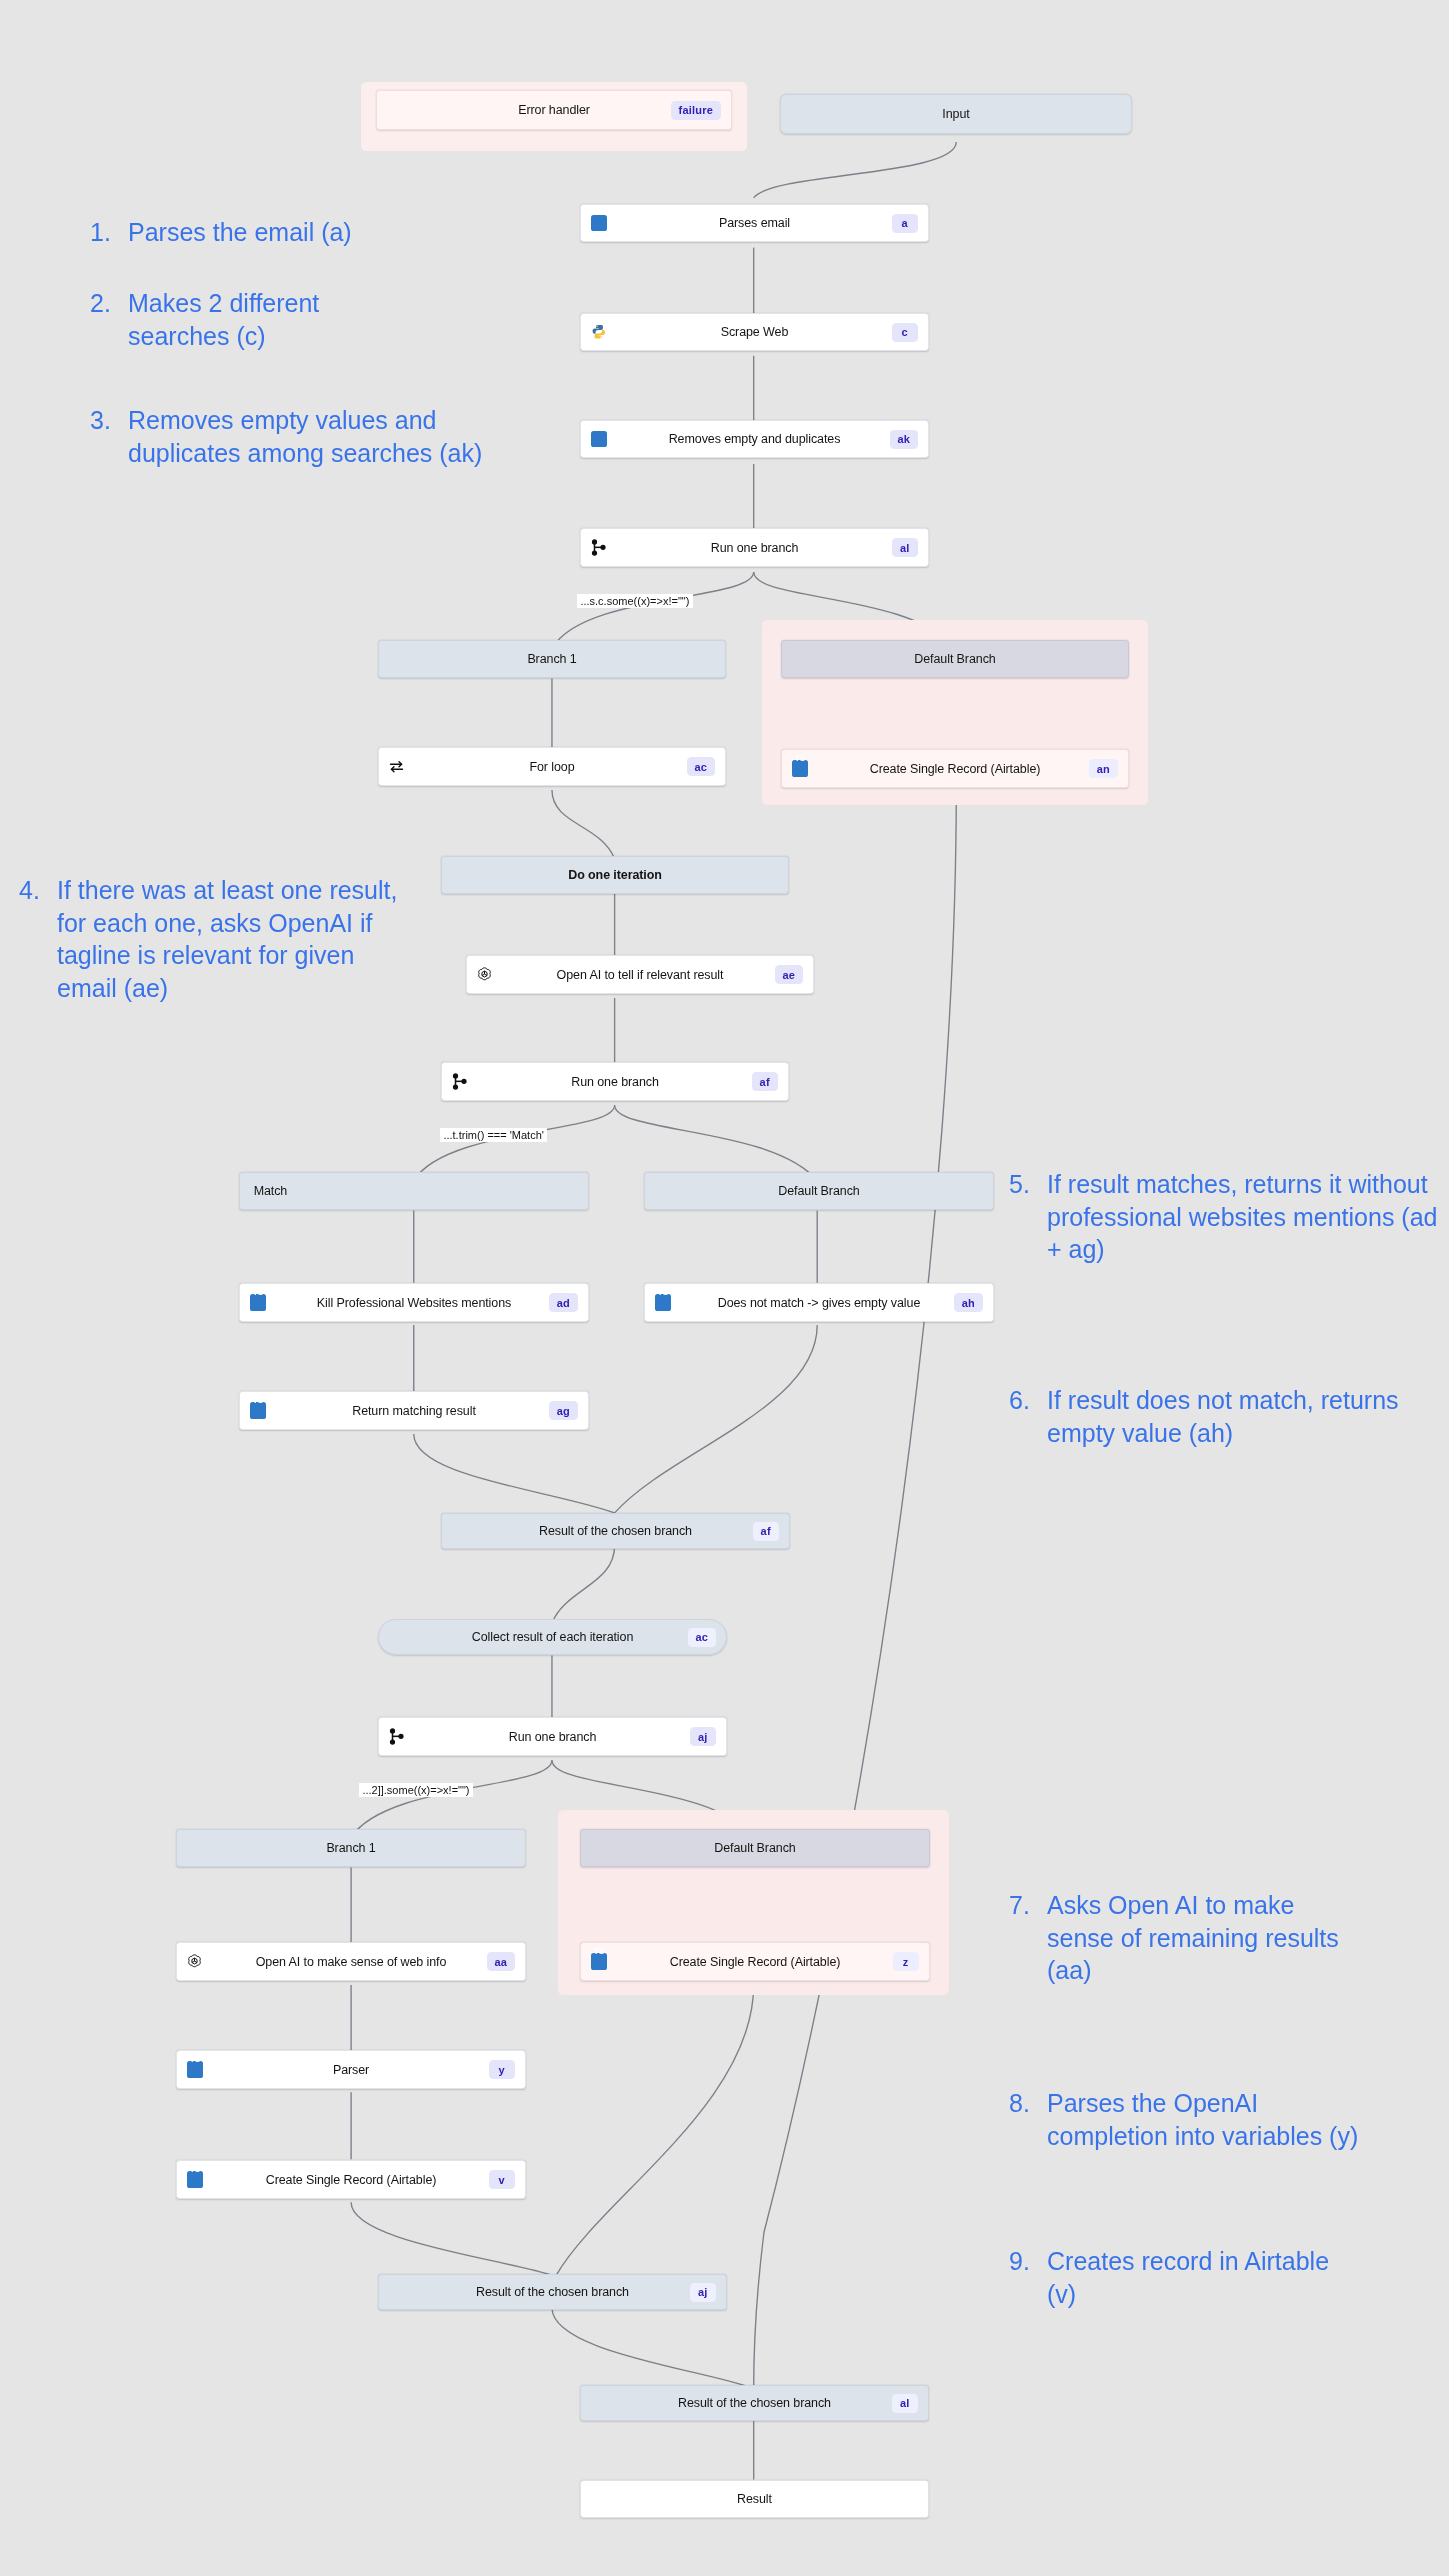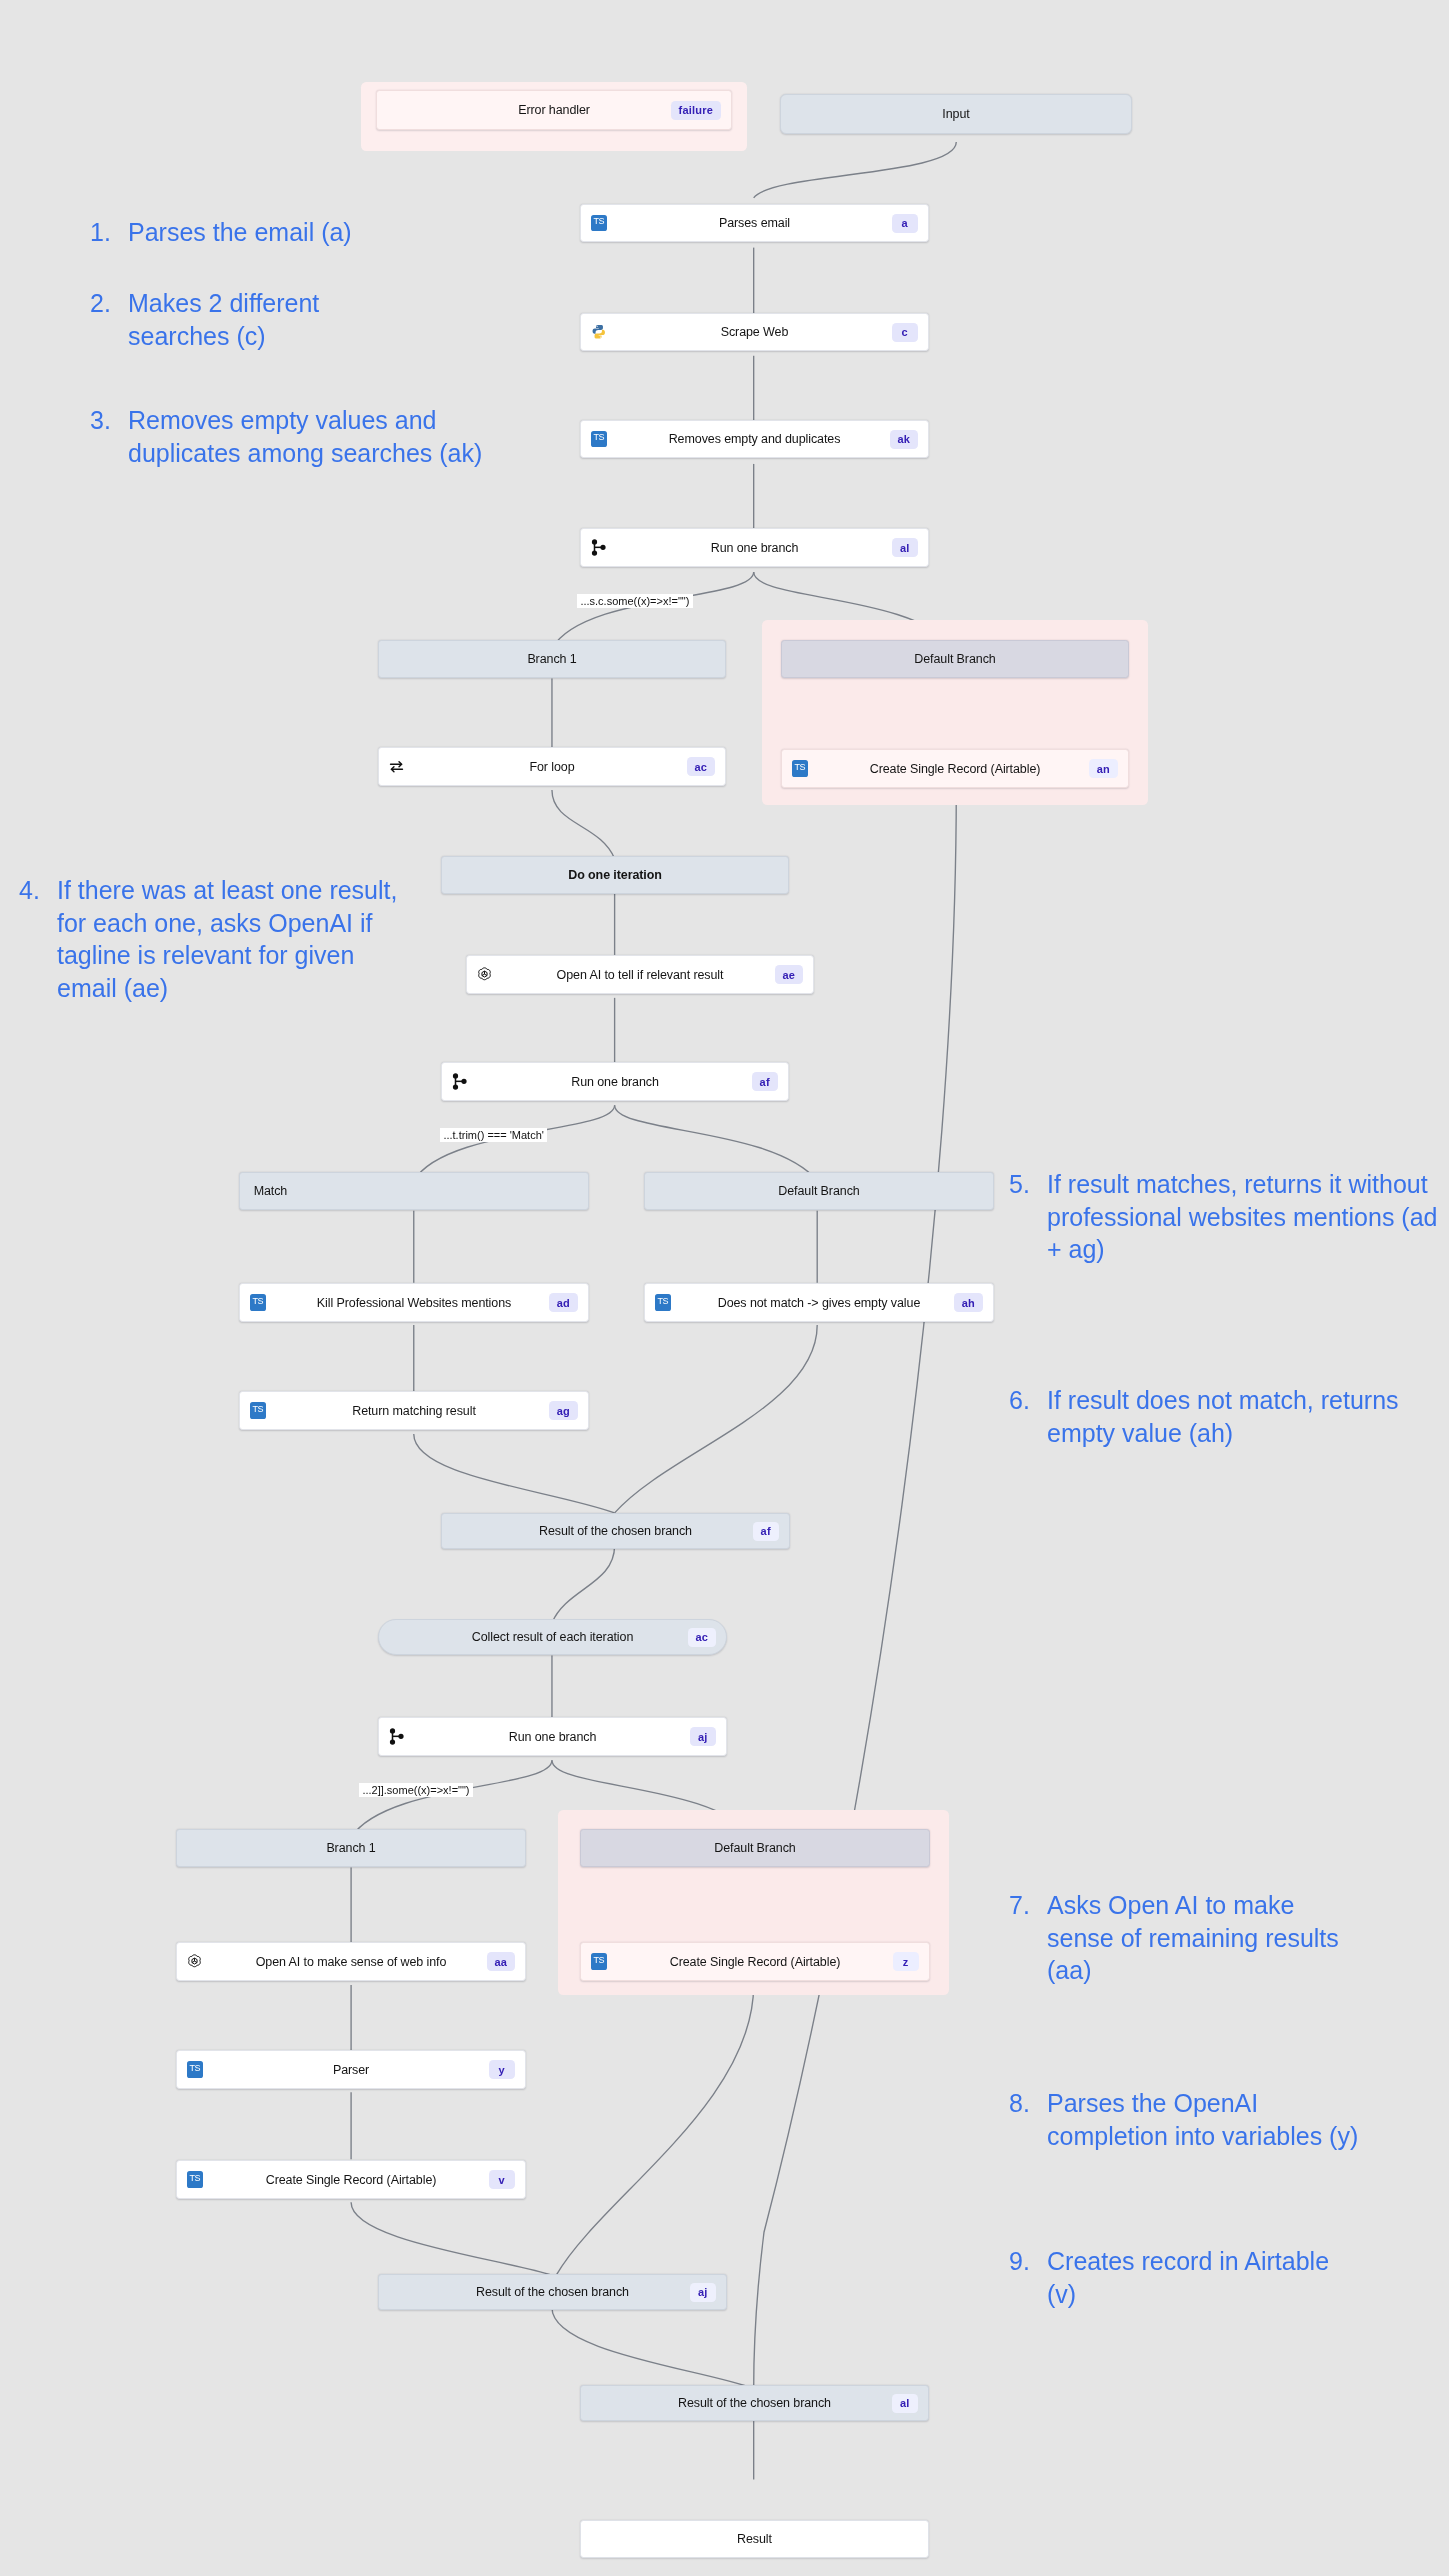--- a/index.html
+++ b/index.html
@@ -52,21 +52,20 @@
     background: #dde3ea;
     border: 0.9px solid #cdd4dd;
     box-shadow: 0 0.9px 1.7px rgba(20,25,45,.16);
   }
   .n-virtual.dark { background: #d8d8e2; border-color: #c9c9d6; }
   
   .n-plain {
     background: #ffffff;
     border: 0.9px solid #dfe2e8;
     box-shadow: 0 0.9px 1.7px rgba(20,25,45,.15);
-    margin-top: 40px;
   }
   
   .n-error {
     background: #fff5f5;
     border: 0.9px solid #f0dede;
     box-shadow: 0 0.9px 1.7px rgba(20,25,45,.15);
   }
 
   
   .chip {
@@ -92,25 +91,25 @@
     left: 9.4px;
     width: 17px; height: 17px;
     display: flex; align-items: center; justify-content: center;
   }
   .ico-ts {
     width: 16.3px; height: 16.3px;
     background: #2d79c7;
     border-radius: 2.6px;
     color: #fff;
     font-size: 9px;
-    font-weight: normal;
+    font-weight: bold;
     font-family: "Liberation Sans", sans-serif;
     display: flex; align-items: flex-end; justify-content: center;
     line-height: 1;
-    padding-bottom: 5px;
+    padding-bottom: 14px;
     letter-spacing: -0.3px;
   }
   .ico svg { display: block; }
 
   
   .grp {
     position: absolute;
     border-radius: 5.2px;
     z-index: 1;
   }

